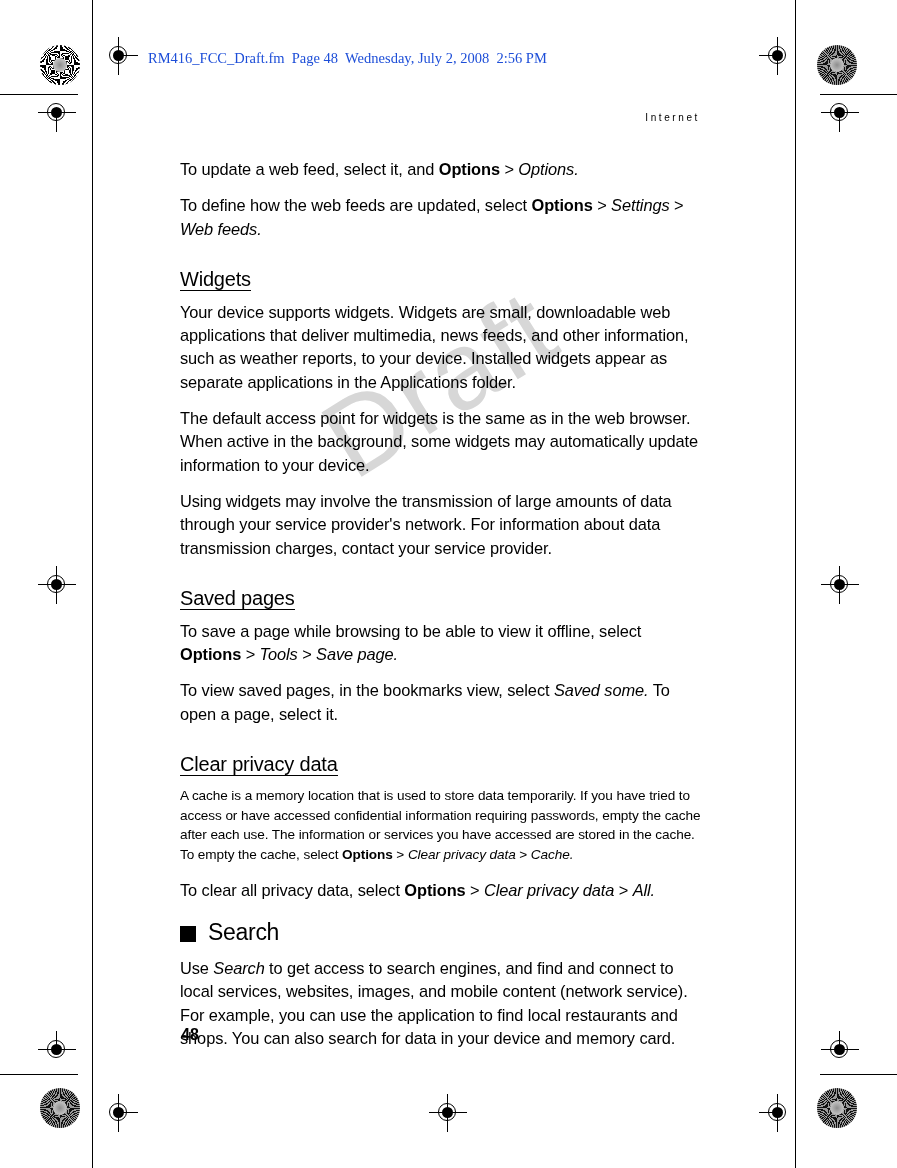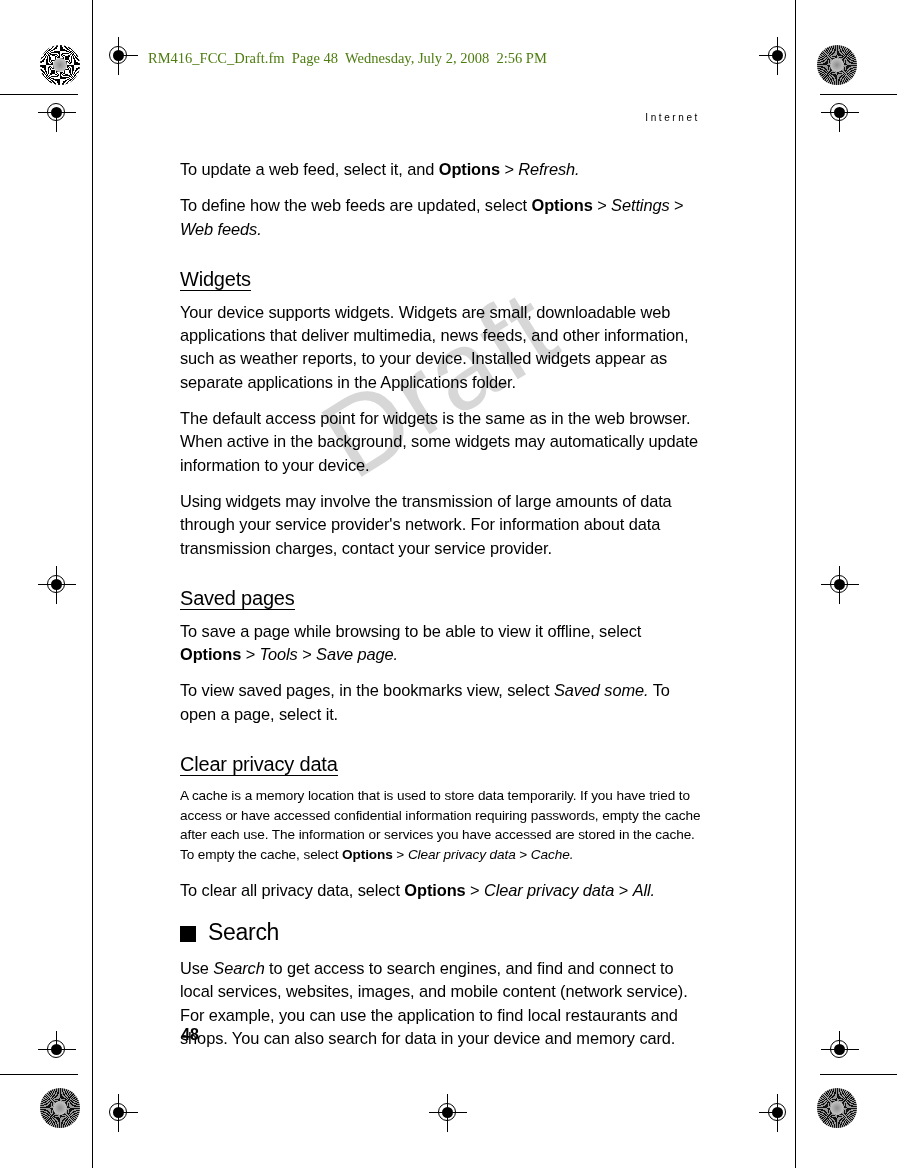--- a/index.html
+++ b/index.html
@@ -86,21 +86,21 @@
   }
 
   
   .slug {
     position: absolute;
     left: 148px;
     top: 50px;
     font-family: "Liberation Serif", serif;
     font-size: 14.5px;
     white-space: pre;
-    color: #4d7c0f;
+    color: #1d4ed8;
   }
 
   
   .running-head {
     position: absolute;
     right: 197px;
     top: 112px;
     font-size: 10px;
     letter-spacing: 2.6px;
     font-weight: 400;
@@ -290,21 +290,21 @@
 
 <div class="slug">RM416_FCC_Draft.fm  Page 48  Wednesday, July 2, 2008  2:56 PM</div>
 
 <div class="running-head">Internet</div>
 
 <div class="watermark">Draft</div>
 
 <div class="content">
 
   <p>
-    <span>To update a web feed, select it, and </span><b>Options</b><span class="gt"> &gt; </span><i>Refresh.</i>
+    <span>To update a web feed, select it, and </span><b>Options</b><span class="gt"> &gt; </span><i>Options.</i>
   </p>
 
   <p>
     <span>To define how the web feeds are updated, select </span><b>Options</b><span class="gt"> &gt; </span><i>Settings</i><span class="gt"> &gt; </span><i>Web feeds.</i>
   </p>
 
   <div class="head-wrap">
     <h3 class="sub-head">Widgets</h3>
   </div>
 

